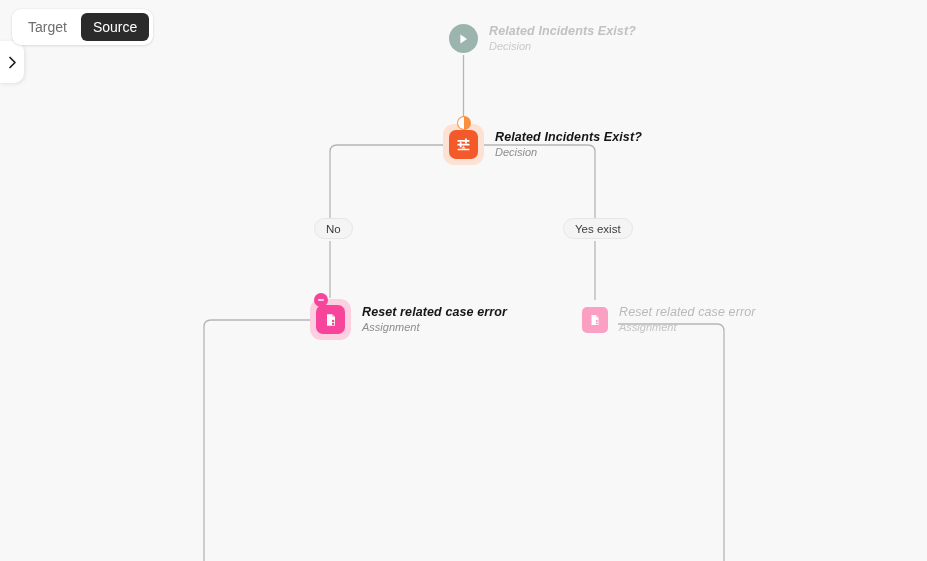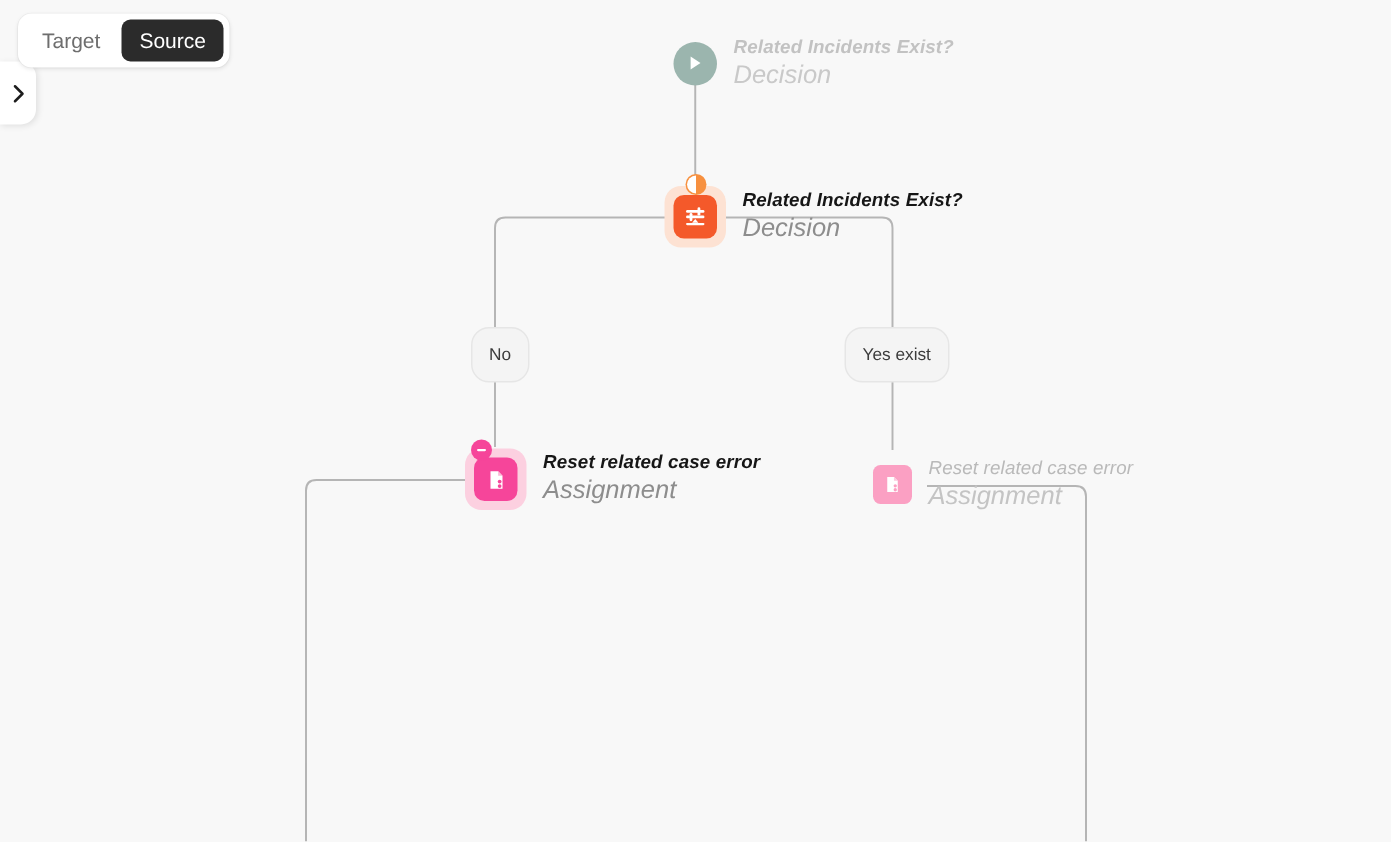--- a/index.html
+++ b/index.html
@@ -160,33 +160,33 @@
     white-space: nowrap;
     line-height: 1.22;
   }
   .node-title {
     font-size: 12.5px;
     font-weight: bold;
     color: #161616;
     letter-spacing: .1px;
   }
   .node-sub {
-    font-size: 17px;
+    font-size: 11px;
     color: #8d8d8d;
     margin-top: 1px;
   }
   .node.muted .node-title { color: #c2c2c2; font-weight: bold; }
   .node.muted .node-sub   { color: #c9c9c9; }
   .node.dim .node-title   { color: #b9b9b9; font-weight: normal; }
   .node.dim .node-sub     { color: #c4c4c4; }
 
   
   .pill {
     position: absolute;
-    height: 37px;
+    height: 21px;
     padding: 0 11px;
     border-radius: 12px;
     background: #f4f4f4;
     border: 1px solid #e6e6e6;
     display: flex;
     align-items: center;
     justify-content: center;
     font-size: 11.5px;
     color: #3c3c3c;
     white-space: nowrap;

